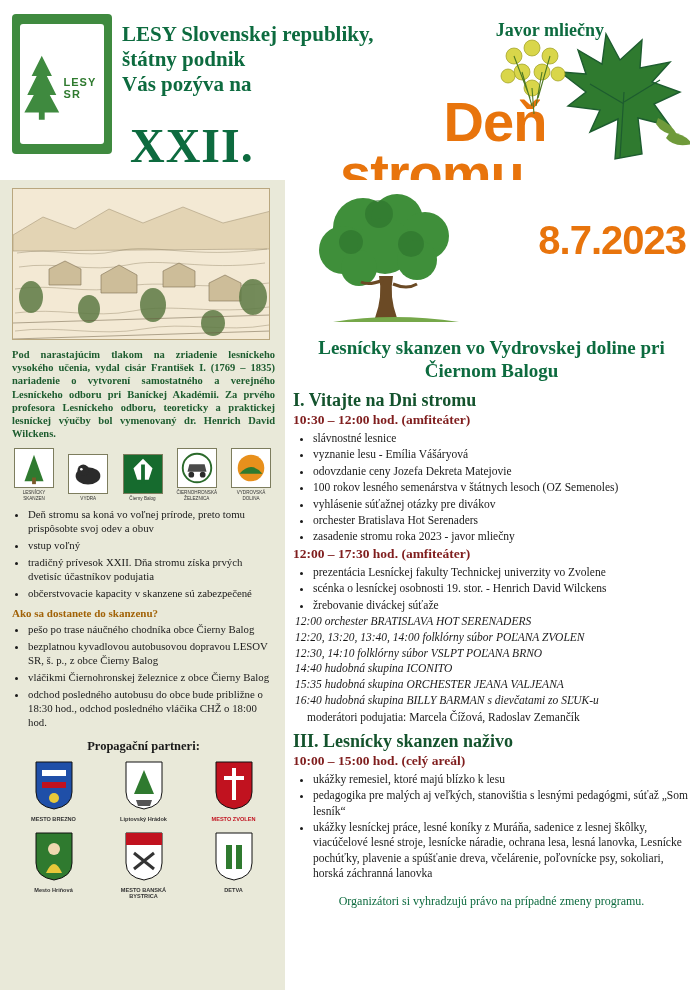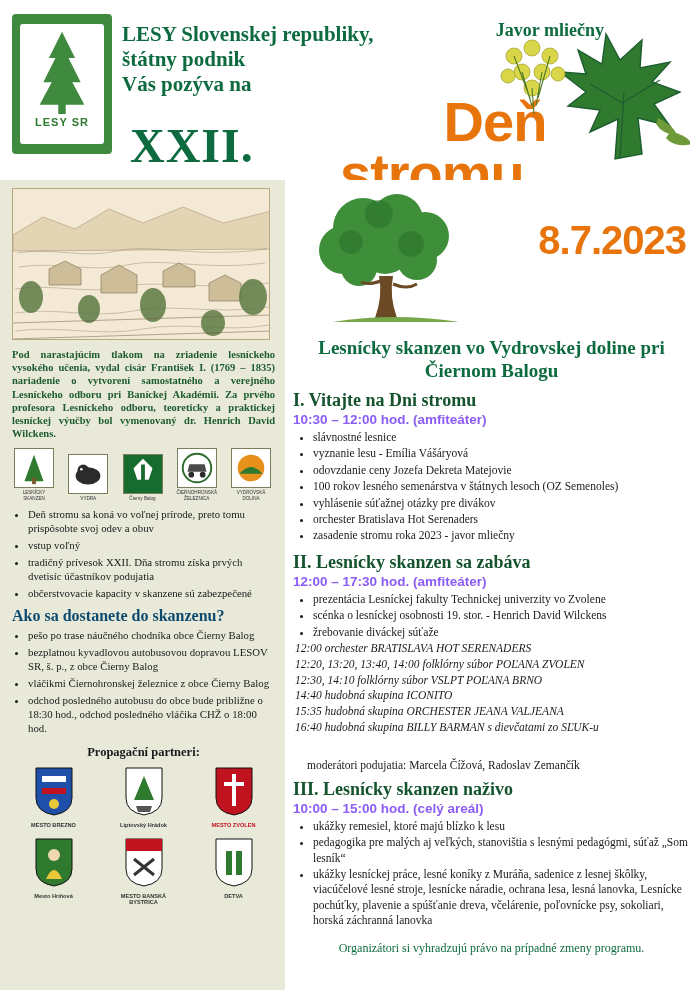--- a/index.html
+++ b/index.html
@@ -18,21 +18,21 @@
   
   .header { position:relative; height:180px; width:700px; background:#fff; }
 
   .logo-box {
     position:absolute; left:12px; top:14px; width:100px; height:140px;
     background:#3f8a3f; border-radius:4px;
     display:flex; align-items:center; justify-content:center;
   }
   .logo-inner {
     width:84px; height:120px; background:#fff; border-radius:3px;
-    display:flex; flex-direction:column; align-items:center; justify-content:flex-start;
+    display:flex; align-items:center; justify-content:flex-start;
     padding-top:6px;
   }
   .logo-tree { width:58px; height:84px; }
   .logo-text {
     font-family:"Liberation Sans", sans-serif;
     font-size:11px; font-weight:bold; color:#2f7a2f; letter-spacing:1px;
     margin-top:2px;
   }
 
   .head-text { position:absolute; left:122px; top:22px; width:350px; }
@@ -98,21 +98,21 @@
     font-family:"Liberation Sans", sans-serif; font-size:4.6px; color:#333;
     margin-top:2px; line-height:5.4px;
   }
 
   .bullets { font-family:"Liberation Serif", serif; font-size:10.8px; line-height:14px; }
   .bullets ul { margin:3px 0 3px 0; padding-left:16px; }
   .bullets li { margin-bottom:3px; }
 
   .sub-head {
     font-family:"Liberation Serif", serif; font-weight:bold;
-    font-size:16px; margin:7px 0 2px 0; color:#0c4a6e;
+    font-size:11px; margin:7px 0 2px 0; color:#a16207;
   }
 
   .partners-title {
     text-align:center; font-family:"Liberation Serif", serif;
     font-weight:bold; font-size:12.5px; margin:10px 0 6px 0;
   }
 
   .partner-grid { display:flex; flex-direction:column; gap:8px; align-items:center; }
   .prow { display:flex; justify-content:center; gap:26px; }
   .pitem { width:64px; text-align:center; }
@@ -141,29 +141,29 @@
     font-family:"Liberation Serif", serif; font-weight:bold;
     font-size:19px; line-height:23px; color:#0d6b3f; text-align:center;
     margin:2px 0 8px 0;
   }
 
   .sec-title {
     font-family:"Liberation Serif", serif; font-weight:bold;
     font-size:18px; color:#14532d; margin:8px 0 1px 0;
   }
   .sec-time {
-    font-family:Liberation Sans, sans-serif; font-weight:bold;
-    font-size:13.5px; color:#8b5cf6; margin-bottom:3px;
+    font-family:Liberation Serif, serif; font-weight:bold;
+    font-size:13.5px; color:#7f1d1d; margin-bottom:3px;
   }
   .sec-list { font-family:"Liberation Serif", serif; font-size:11.5px; line-height:15.4px; }
   .sec-list ul { margin:0; padding-left:20px; }
   .sec-list li { margin-bottom:1px; }
   .sec-lines { font-family:"Liberation Serif", serif; font-size:11.5px; line-height:15.8px; padding-left:2px; }
   .sec-lines div { margin-bottom:0px;font-style:italic; }
-  .moder { margin-top:23px; padding-left:14px; font-size:11.5px; }
+  .moder { margin-top:2px; padding-left:14px; font-size:11.5px; }
 
   .footer-note {
     font-family:"Liberation Serif", serif; font-size:12px; color:#0d6b3f;
     text-align:center; margin-top:12px;
   }
 </style>
 </head>
 <body>
 
 <div class="page">
@@ -421,21 +421,20 @@
         <li>slávnostné lesnice</li>
         <li>vyznanie lesu - Emília Vášáryová</li>
         <li>odovzdanie ceny Jozefa Dekreta Matejovie</li>
         <li>100 rokov lesného semenárstva v štátnych lesoch (OZ Semenoles)</li>
         <li>vyhlásenie súťažnej otázky pre divákov</li>
         <li>orchester Bratislava Hot Serenaders</li>
         <li>zasadenie stromu roka 2023 - javor mliečny</li>
       </ul>
     </div>
 
-    <div class="sec-title">II. Lesnícky skanzen sa zabáva</div>
     <div class="sec-time">12:00 – 17:30 hod. (amfiteáter)</div>
     <div class="sec-list">
       <ul>
         <li>prezentácia Lesníckej fakulty Technickej univerzity vo Zvolene</li>
         <li>scénka o lesníckej osobnosti 19. stor. - Henrich David Wilckens</li>
         <li>žrebovanie diváckej súťaže</li>
       </ul>
     </div>
     <div class="sec-lines">
       <div>12:00 orchester BRATISLAVA HOT SERENADERS</div>

